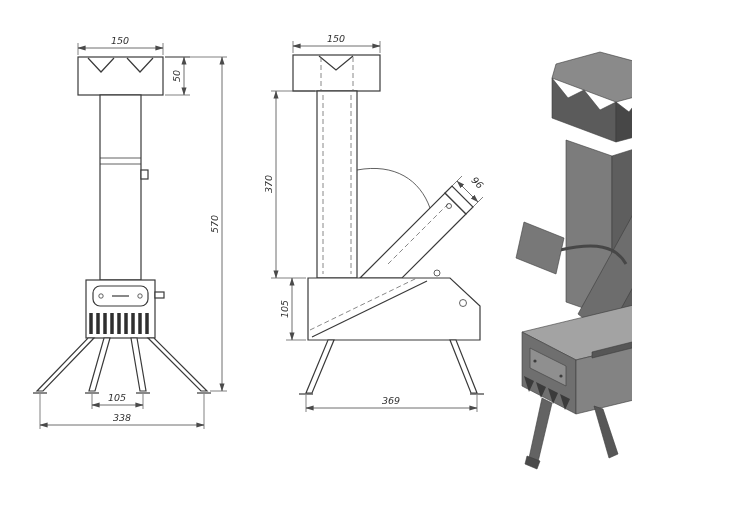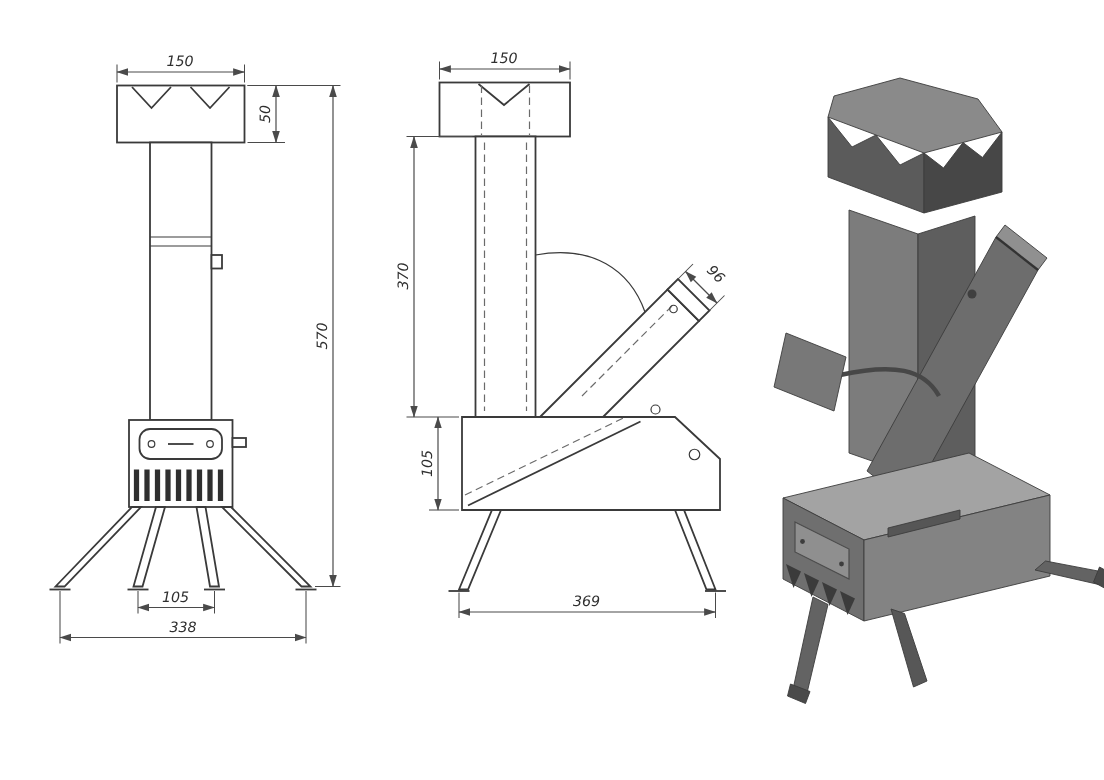--- a/index.html
+++ b/index.html
@@ -1,16 +1,16 @@
 <!DOCTYPE html>
 <html><head>
 <meta charset="utf-8">
 <style>
   html,body{margin:0;padding:0;background:#ffffff;}
-  .stage{position:relative;width:736px;height:520px;background:#ffffff;overflow:hidden;
+  .stage{position:relative;width:632px;height:520px;background:#ffffff;overflow:hidden;
          font-family:"DejaVu Sans",sans-serif;}
   svg{display:block;}
   .ln{stroke:#3a3a3a;stroke-width:1.2;fill:none;}
   .lnf{stroke:#3a3a3a;stroke-width:1.2;fill:#ffffff;}
   .thin{stroke:#3a3a3a;stroke-width:0.8;fill:none;}
   .dash{stroke:#6a6a6a;stroke-width:0.8;fill:none;stroke-dasharray:5 3;}
   .dim{stroke:#4a4a4a;stroke-width:0.8;fill:none;}
   .ext{stroke:#4a4a4a;stroke-width:0.7;fill:none;}
   .dimtext{font:italic 9.5px "DejaVu Sans",sans-serif;fill:#2f2f2f;text-anchor:middle;}
   .slat{stroke:#2f2f2f;stroke-width:3.5;}

